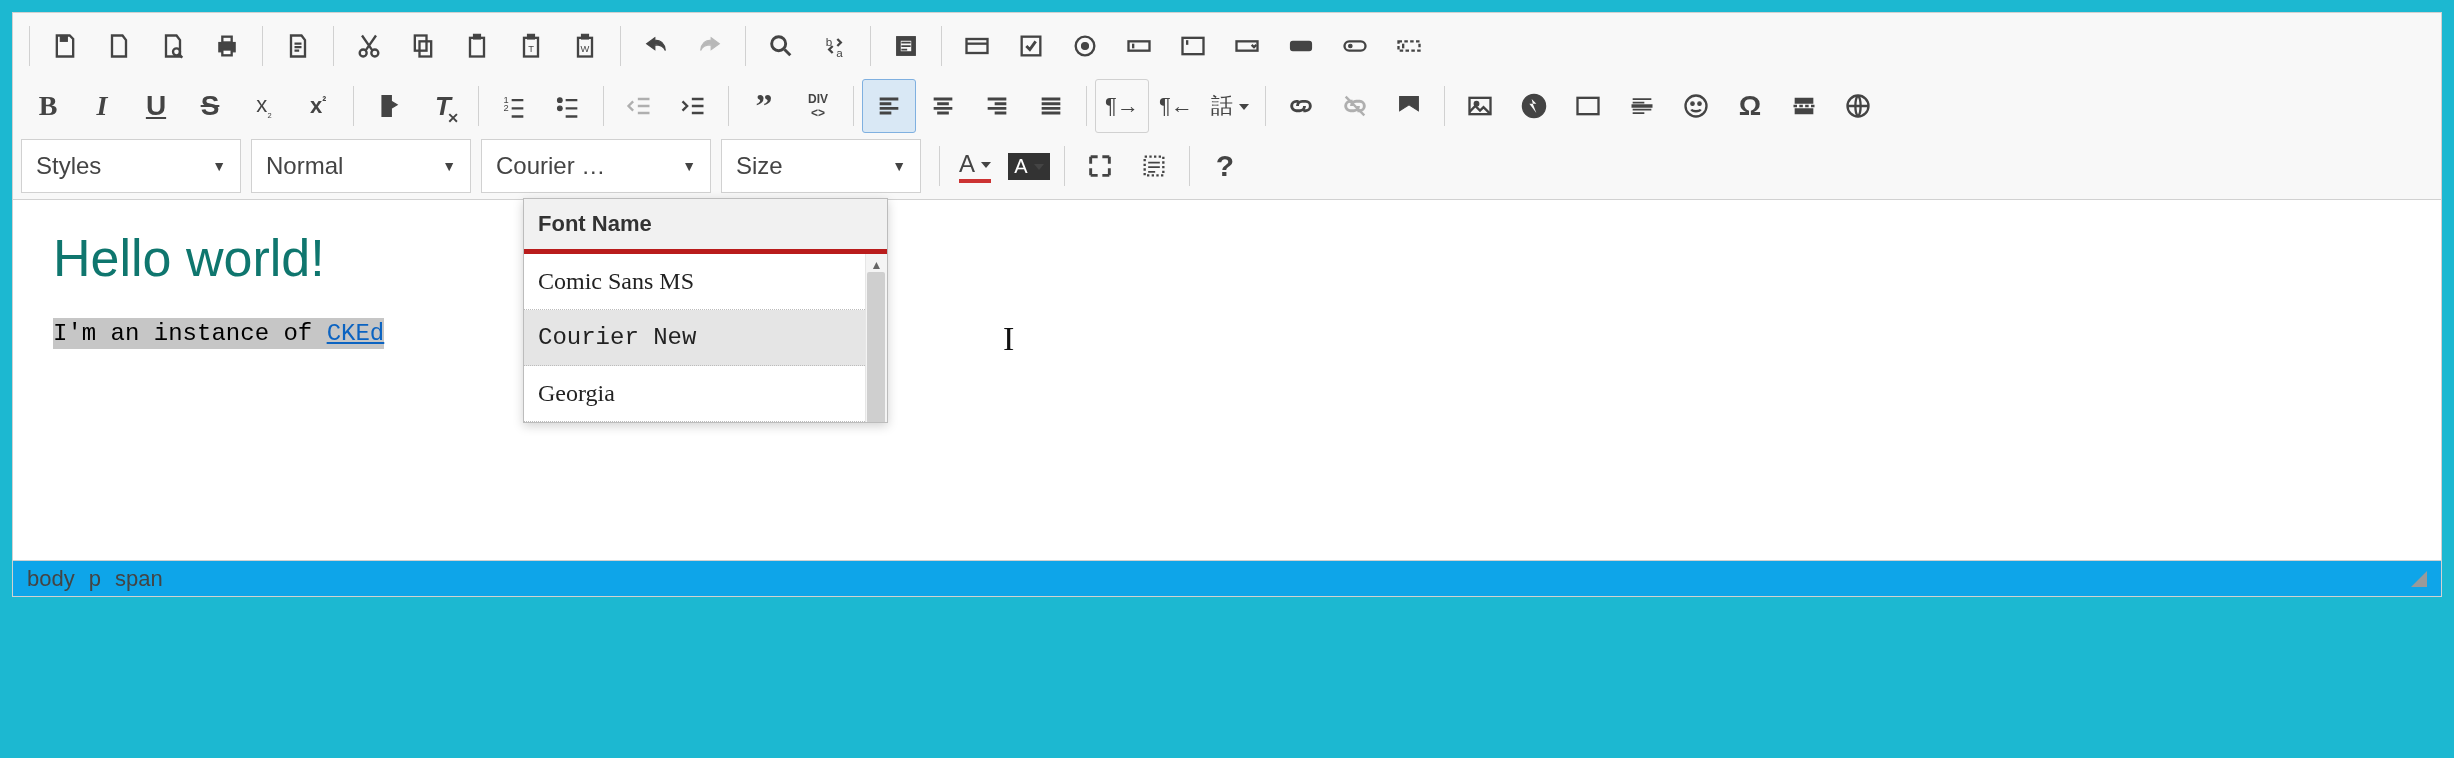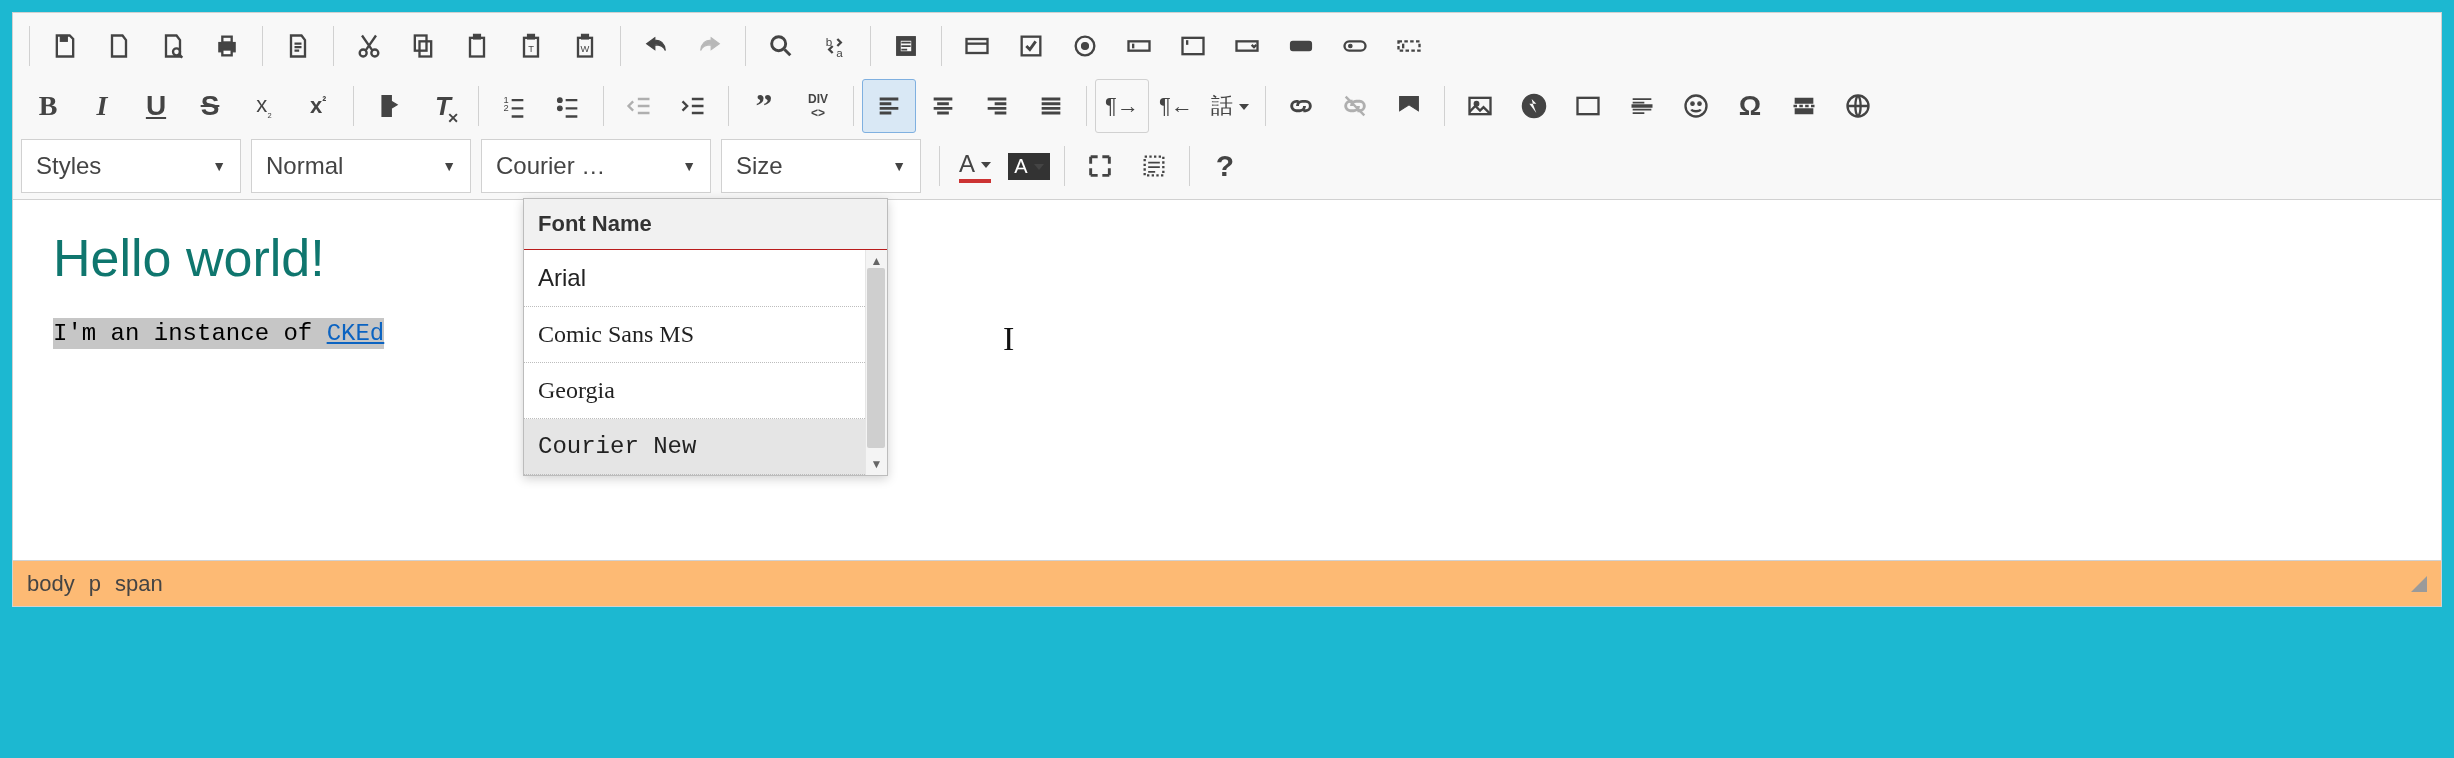--- a/index.html
+++ b/index.html
@@ -87,22 +87,22 @@
   .sel {
     font-family: "Courier New", monospace;
     font-size: 24px;
     background: #c6c6c6;
     padding: 2px 0;
     text-align: right;
   }
   .sel a { color: #0b63c1; text-decoration: underline; }
   .statusbar {
     border-top: 1px solid #d1d1d1;
-    background: #fdba74;
-    height: 46px;
+    background: #0ea5e9;
+    height: 36px;
     display: flex;
     align-items: center;
     justify-content: space-between;
     padding: 0 14px;
     font-size: 22px;
     color: #444;
   }
   .statusbar .path span { margin-right: 14px; cursor: pointer; }
   .resize {
     width: 0; height: 0;
@@ -122,21 +122,21 @@
     box-shadow: 0 3px 10px rgba(0,0,0,.18);
     z-index: 10;
     display: flex;
     flex-direction: column;
   }
   .dd-header {
     background: #f1f1f1;
     font-weight: bold;
     font-size: 22px;
     padding: 12px 14px;
-    border-bottom: 1px solid #b91c1c;
+    border-bottom: 5px solid #b91c1c;
     color: #333;
   }
   .dd-body {
     position: relative;
     max-height: 340px;
     overflow: hidden;
   }
   .dd-item {
     padding: 14px 14px;
     font-size: 24px;
@@ -585,24 +585,23 @@
     <p>
       <span class="sel"><span>I'm an instance of </span><a href="#">CKEd</a></span>
     </p>
 
     <span class="cursor-caret">I</span>
 
     <div class="dropdown">
       <div class="dd-header">Font Name</div>
       <div class="dd-body">
         <div id="font-list">
-            <div class="dd-item" style="font-family: Arial, sans-serif">Arial</div>
             <div class="dd-item" style="font-family: 'Comic Sans MS', cursive">Comic Sans MS</div>
+            <div class="dd-item selected" style="font-family: 'Courier New', monospace">Courier New</div>
             <div class="dd-item" style="font-family: Georgia, serif">Georgia</div>
-            <div class="dd-item selected" style="font-family: 'Courier New', monospace">Courier New</div>
           </div>
         <div class="dd-scroll">
           <span class="arr">▲</span>
           <div class="dd-thumb"></div>
           <span class="arr">▼</span>
         </div>
       </div>
     </div>
   </div>
 

